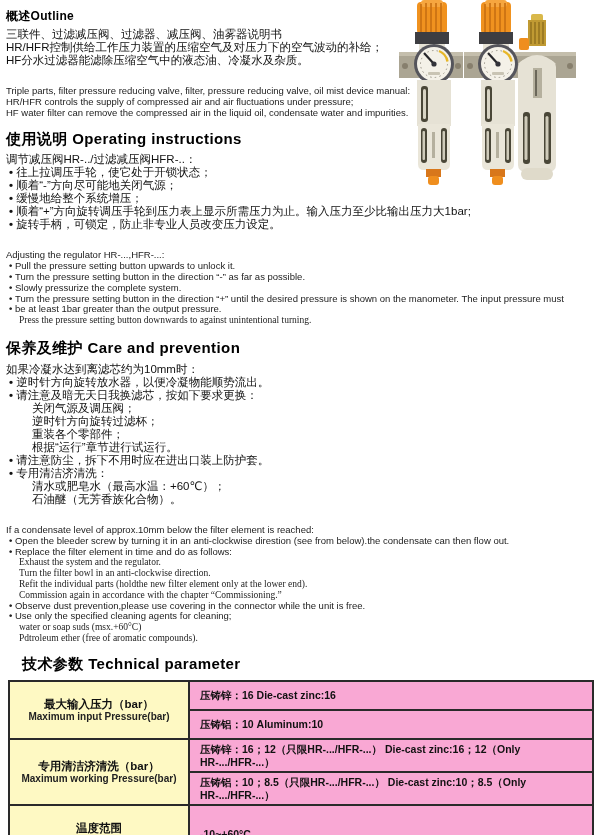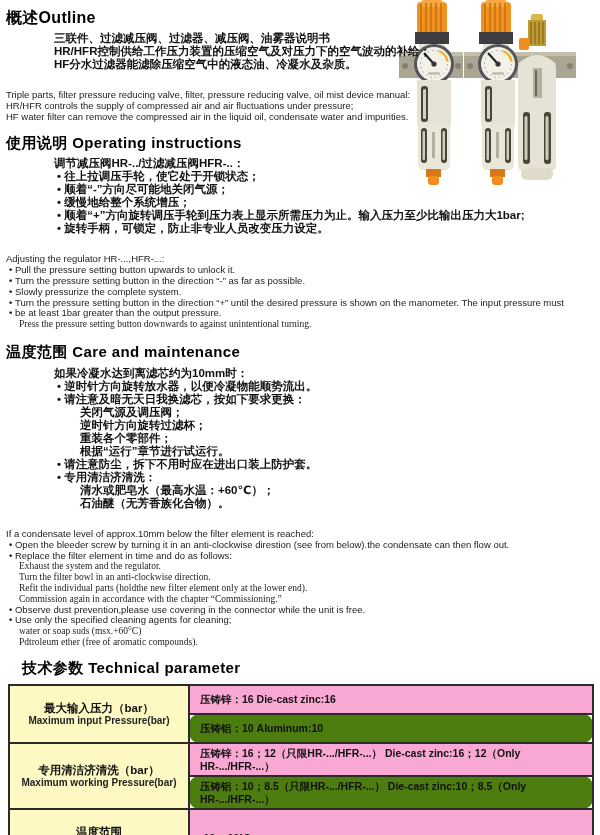--- a/index.html
+++ b/index.html
@@ -4,46 +4,46 @@
 <style>
   html,body{margin:0;padding:0;}
   body{
     width:600px;height:835px;background:#ffffff;overflow:hidden;
     font-family:"Liberation Sans","DejaVu Sans",sans-serif;color:#111;
     position:relative;
   }
   .content{padding:6px 6px 0 6px;position:relative;}
 
   
-  .h-small{font-size:16px;font-weight:bold;color:#000;margin:2px 0 3px 0;letter-spacing:.3px;}
+  .h-small{font-size:12px;font-weight:bold;color:#000;margin:2px 0 3px 0;letter-spacing:.3px;}
   .h-big{font-size:15px;font-weight:bold;color:#000;letter-spacing:.4px;}
   #op-heading{margin:12px 0 4px 0;}
   #care-heading{margin:13px 0 5px 0;}
   #tech-heading{margin:11px 0 6px 16px;}
 
   
-  .zh-lines .line{font-size:11.5px;font-weight:bold;line-height:13px;color:#111;white-space:nowrap;margin-left:48px;}
+  .zh-lines .line{font-size:11.5px;font-weight:normal;line-height:13px;color:#111;white-space:nowrap;}
   .en-lines .line{font-size:9.5px;line-height:10.8px;color:#222;font-weight:normal;white-space:nowrap;}
   .en-lines{margin-top:19px;}
   .line.plain{padding-left:0;}
   .line.bullet{padding-left:3px;}
   .line.bullet::before{content:"\2022\00a0";font-weight:bold;}
   .zh-lines .line.sub{padding-left:26px;}
   .en-lines .line.sub{padding-left:13px;font-family:Liberation Serif, serif;}
 
   
   table.tech{border-collapse:collapse;margin:2px 0 0 2px;width:586px;table-layout:fixed;}
   table.tech td{border:2px solid #2a2a2a;vertical-align:middle;}
   td.lbl{background:#fef9c3;width:170px;text-align:center;padding:16px 4px;}
   td.lbl .lz{font-size:11.5px;font-weight:bold;color:#111;line-height:13px;}
   td.lbl .le{font-size:10px;font-weight:bold;color:#222;line-height:11.5px;}
   td.val{padding:3px 10px;font-size:10.5px;font-weight:bold;color:#111;height:21px;}
   td.val div{line-height:12.5px;}
   td.val.white{background:#f9a8d4;}
-  td.val.cream{background:#4d7c0f;border-radius:10px;}
+  td.val.cream{background:#f9a8d4;}
 
   
   .photo{position:absolute;left:398px;top:0;width:182px;height:196px;}
 </style>
 </head>
 <body>
 
 <div class="photo">
   <svg width="182" height="196" viewBox="0 0 182 196" xmlns="http://www.w3.org/2000/svg">
 
@@ -139,21 +139,21 @@
   <div class="en-lines">
       <div class="line plain">Adjusting the regulator HR-...,HFR-...:</div>
       <div class="line bullet">Pull the pressure setting button upwards to unlock it.</div>
       <div class="line bullet">Turn the pressure setting button in the direction “-” as far as possible.</div>
       <div class="line bullet">Slowly pressurize the complete system.</div>
       <div class="line bullet">Turn the pressure setting button in the direction “+” until the desired pressure is shown on the manometer. The input pressure must</div>
       <div class="line bullet">be at least 1bar greater than the output pressure.</div>
       <div class="line sub">Press the pressure setting button downwards to against unintentional turning.</div>
     </div>
 
-  <div class="h-big" id="care-heading">温度范围 Care and maintenance</div>
+  <div class="h-big" id="care-heading">保养及维护 Care and prevention</div>
   <div class="zh-lines">
       <div class="line plain">如果冷凝水达到离滤芯约为10mm时：</div>
       <div class="line bullet">逆时针方向旋转放水器，以便冷凝物能顺势流出。</div>
       <div class="line bullet">请注意及暗无天日我换滤芯，按如下要求更换：</div>
       <div class="line sub">关闭气源及调压阀；</div>
       <div class="line sub">逆时针方向旋转过滤杯；</div>
       <div class="line sub">重装各个零部件；</div>
       <div class="line sub">根据“运行”章节进行试运行。</div>
       <div class="line bullet">请注意防尘，拆下不用时应在进出口装上防护套。</div>
       <div class="line bullet">专用清洁济清洗：</div>

